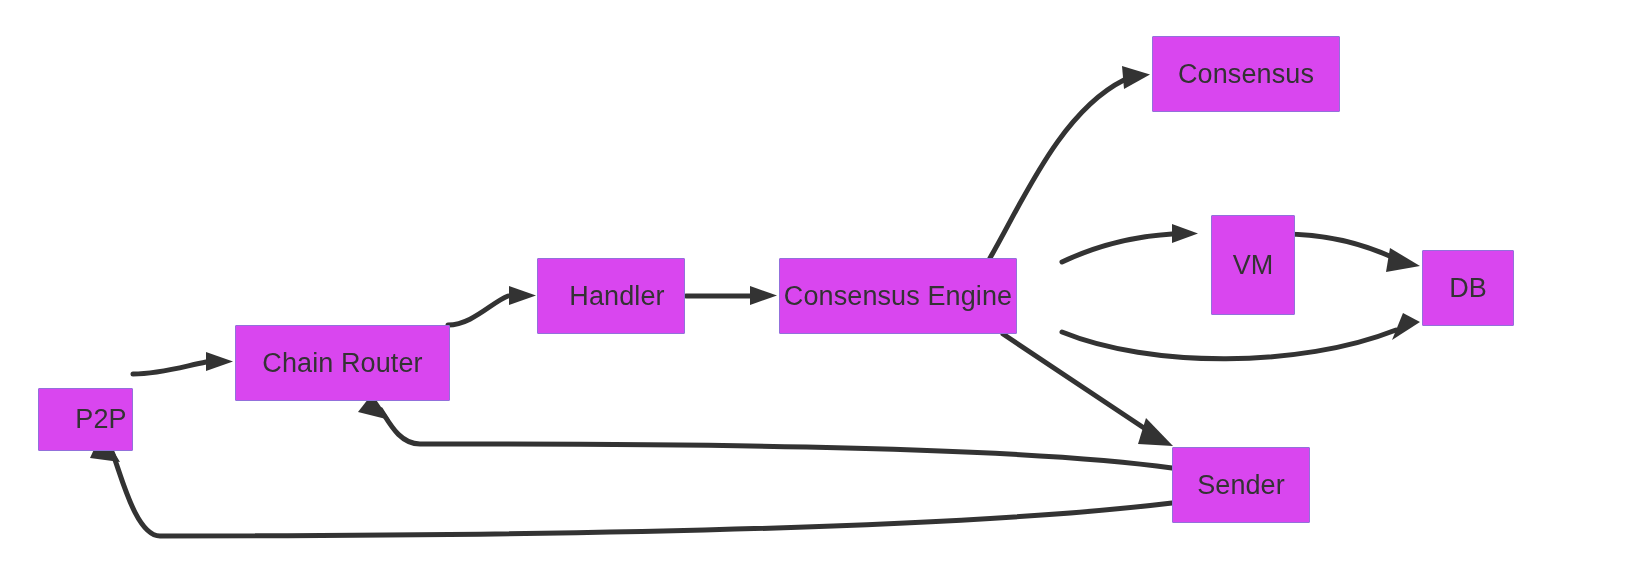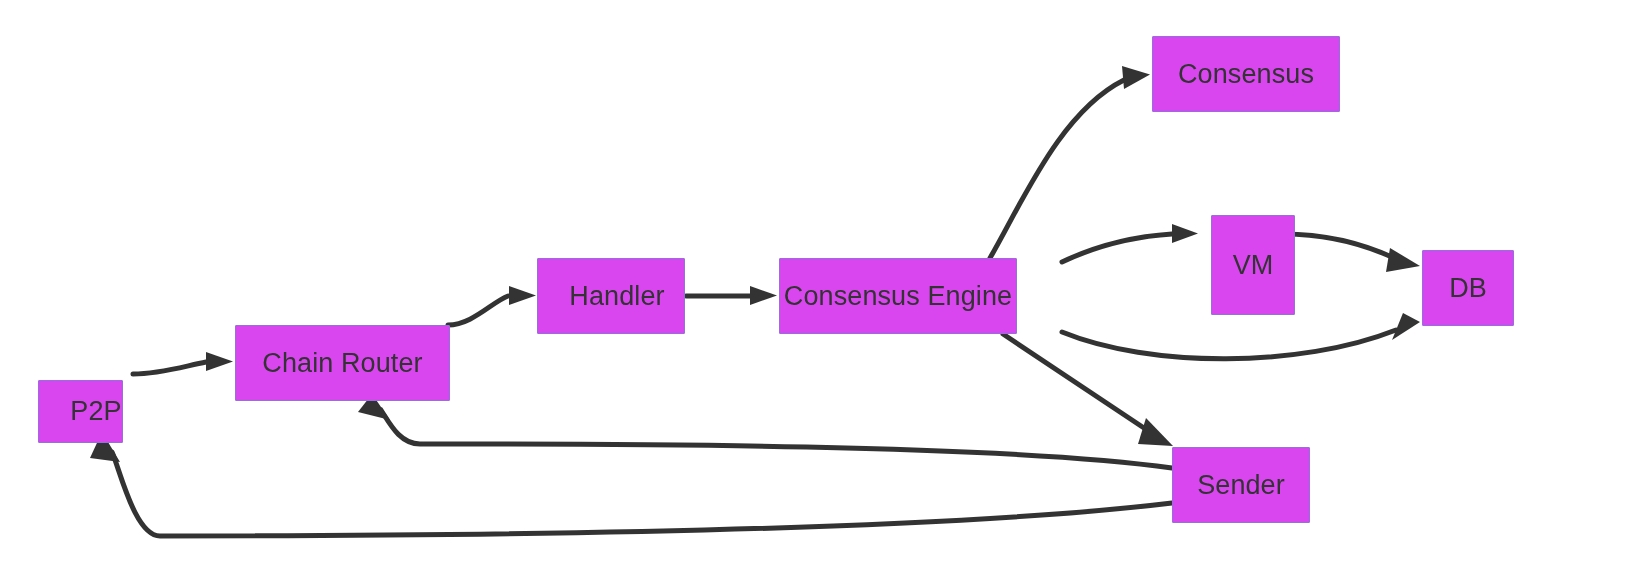--- a/index.html
+++ b/index.html
@@ -107,21 +107,21 @@
       <polygon class="edge-head" points="372,394 390,420 358,412"></polygon>
     </g>
 
     <g>
       <path class="edge-path" d="M 1172 503 C 900 536 300 536 160 536 C 135 536 120 470 112 452"></path>
       <polygon class="edge-head" points="102,432 120,462 90,458"></polygon>
     </g>
 
   </svg>
 
-  <div class="node" style="left:38px; top:380px; width:85px; height:63px;padding-left:31px;">
+  <div class="node" style="left:38px; top:388px; width:95px; height:63px;padding-left:31px;">
     <span class="node-label">P2P</span>
   </div>
 
   <div class="node" style="left:235px; top:305px; width:215px; height:76px;margin-top:20px;">
     <span class="node-label">Chain Router</span>
   </div>
 
   <div class="node" style="left:537px; top:258px; width:148px; height:76px;padding-left:12px;">
     <span class="node-label">Handler</span>
   </div>

